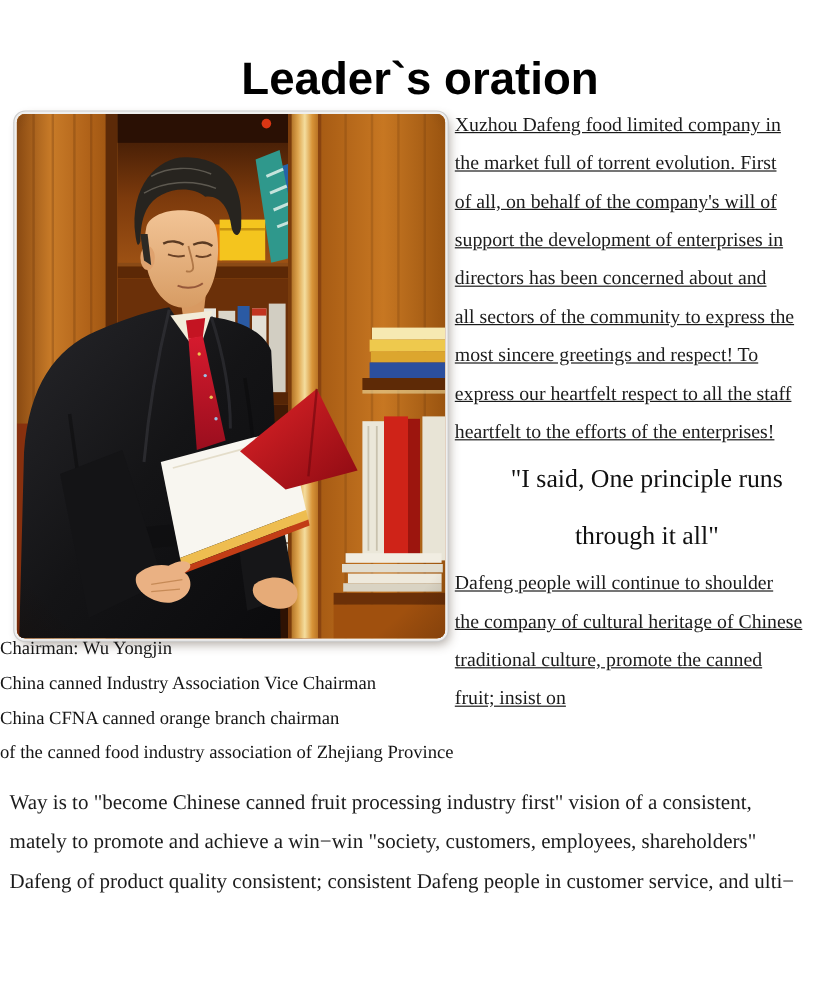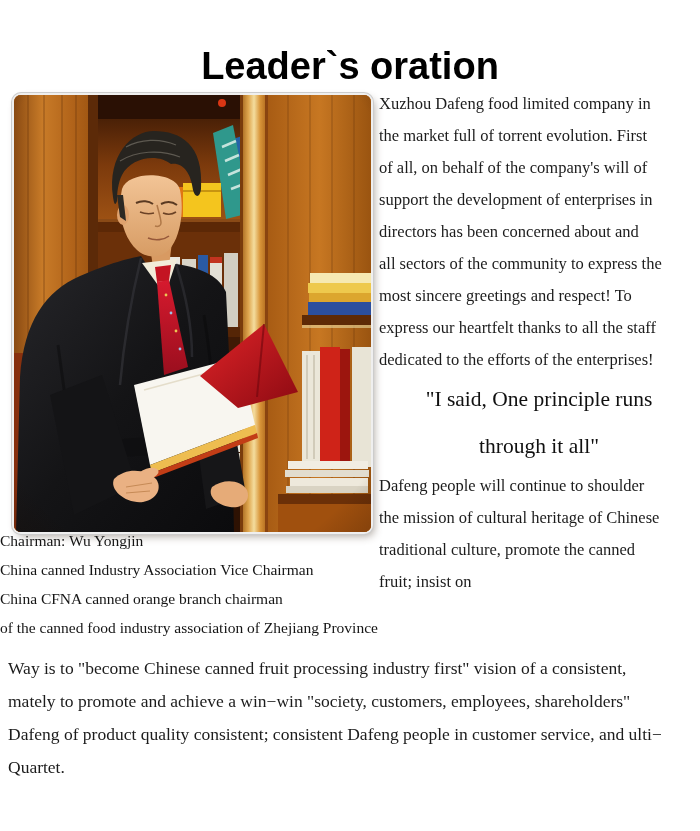--- a/index.html
+++ b/index.html
@@ -24,21 +24,21 @@
     position:absolute; left:14px; top:95px;
     width:357px; height:437px;
     border-radius:7px; overflow:hidden;
     box-shadow: 0 0 0 2px #efefef, 0 0 0 3px #cccccc, 3px 4px 9px rgba(70,55,40,.45);
     background:#b4661a;
   }
   .photo-frame svg { display:block; }
 
   .right-col { position:absolute; left:379px; top:88px; width:320px; }
   .par  { font-size:16.5px; line-height:32px; color:#1c1c1c; }
-  .par .ln { white-space:nowrap; }
+  .par .ln { white-space:nowrap;text-decoration:underline; }
   .quote {
     font-size:21.5px; line-height:47px; text-align:center;
     color:#101010; margin:0;
   }
   .quote .ln { white-space:nowrap; }
 
   .caption {
     position:absolute; left:0; top:526px; width:392px;
     text-align:left; font-size:15.5px; line-height:29px; color:#151515;
   }
@@ -234,42 +234,41 @@
 
   <div class="right-col">
     <div class="par">
         <div class="ln">Xuzhou Dafeng food limited company in</div>
         <div class="ln">the market full of torrent evolution. First</div>
         <div class="ln">of all, on behalf of the company's will of</div>
         <div class="ln">support the development of enterprises in</div>
         <div class="ln">directors has been concerned about and</div>
         <div class="ln">all sectors of the community to express the</div>
         <div class="ln">most sincere greetings and respect! To</div>
-        <div class="ln">express our heartfelt thanks to all the staff</div>
-        <div class="ln">dedicated to the efforts of the enterprises!</div>
+        <div class="ln">express our heartfelt respect to all the staff</div>
+        <div class="ln">heartfelt to the efforts of the enterprises!</div>
       </div>
     <div class="quote">
         <div class="ln">"I said, One principle runs</div>
         <div class="ln">through it all"</div>
       </div>
     <div class="par">
         <div class="ln">Dafeng people will continue to shoulder</div>
-        <div class="ln">the mission of cultural heritage of Chinese</div>
+        <div class="ln">the company of cultural heritage of Chinese</div>
         <div class="ln">traditional culture, promote the canned</div>
         <div class="ln">fruit; insist on</div>
       </div>
   </div>
 
   <div class="caption">
       <div class="ln">Chairman: Wu Yongjin</div>
       <div class="ln">China canned Industry Association Vice Chairman</div>
       <div class="ln">China CFNA canned orange branch chairman</div>
       <div class="ln">of the canned food industry association of Zhejiang Province</div>
     </div>
 
   <div class="footer-par">
       <div class="ln">Way is to "become Chinese canned fruit processing industry first" vision of a consistent,</div>
       <div class="ln">mately to promote and achieve a win−win "society, customers, employees, shareholders"</div>
       <div class="ln">Dafeng of product quality consistent; consistent Dafeng people in customer service, and ulti−</div>
-      <div class="ln">Quartet.</div>
     </div>
 
 </div>
 
 </body></html>

